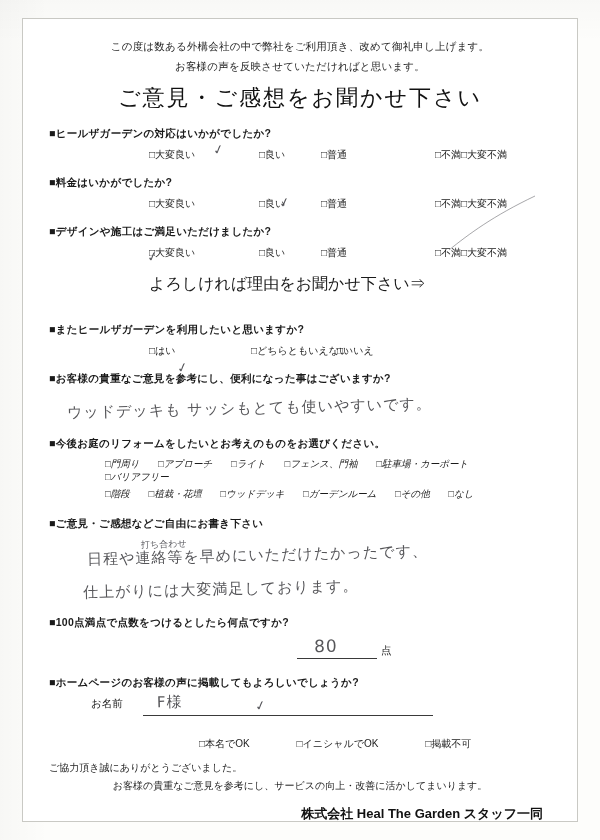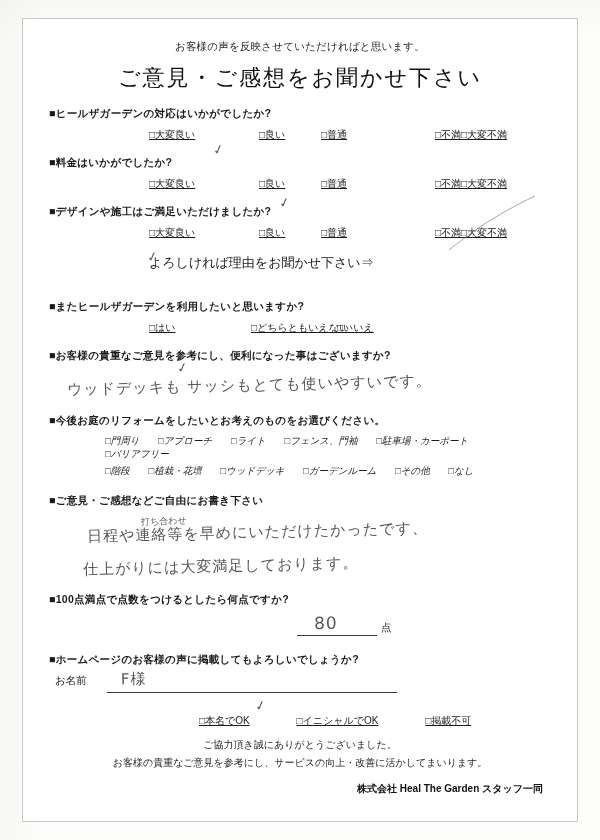--- a/index.html
+++ b/index.html
@@ -62,34 +62,33 @@
   .opts {
     display: flex;
     font-size: 10px;
     margin: 0 0 14px 0;
     padding-left: 100px;
     position: relative;
   }
   .opt {
     position: relative;
     white-space: nowrap;
-    text-decoration: underline;
   }
   .opts.row1 .opt:nth-child(1) { width: 78px; }
   .opts.row1 .opt:nth-child(2) { width: 62px; margin-left: 32px; }
   .opts.row1 .opt:nth-child(3) { width: 68px; }
   .opts.row1 .opt:nth-child(4) { width: 72px; text-align: right; }
 
   .opts.row3 { padding-left: 100px; }
   .opts.row3 .opt:nth-child(1) { width: 102px; }
   .opts.row3 .opt:nth-child(2) { width: 86px; }
   .opts.row3 .opt:nth-child(3) { width: 100px; }
 
   .freeline {
-    font-size: 13px;
+    font-size: 16px;
     padding-left: 100px;
     margin: 4px 0 18px 0;
     color: #1a1a1a;
   }
   .grid-opts {
     font-size: 9.5px;
     padding-left: 56px;
     margin-bottom: 4px;
   }
   .grid-opts .gopt {
@@ -135,49 +134,49 @@
     top: 18px;
     width: 80px;
     border-bottom: 1px solid #3a3a3a;
   }
   .name-row {
     font-size: 10.5px;
     margin-top: 6px;
     position: relative;
     height: 24px;
     padding-left: 6px;
+    margin-left: 36px;
   }
   .name-underline {
     position: absolute;
     left: 58px;
     top: 18px;
     width: 290px;
     border-bottom: 1px solid #3a3a3a;
   }
   .pub-opts {
     font-size: 10px;
     padding-left: 150px;
     margin-top: 16px;
   }
   .pub-opts .opt { display: inline-block; margin-right: 44px; position: relative;}
   .thanks {
-    text-align: center;
     font-size: 10px;
     margin-top: 10px;
     color: #1f1f1f;
   }
   .footer-note {
     text-align: center;
     font-size: 10px;
     margin-top: 4px;
     color: #1f1f1f;
   }
   .footer-sign {
     text-align: right;
-    font-size: 10px;
+    font-size: 13px;
     font-weight: bold;
     margin-top: 12px;
     padding-right: 8px;
     color: #111;
   }
   .scratch {
     position: absolute;
     right: 40px;
     top: 175px;
     width: 90px;
@@ -185,20 +184,21 @@
     pointer-events: none;
   }
   .hr-space { height: 10px; }
 </style>
 </head>
 <body>
 
 <div class="sheet">
   <div class="page">
 
+    <div class="intro">この度は数ある外構会社の中で弊社をご利用頂き、改めて御礼申し上げます。</div>
     <div class="intro">お客様の声を反映させていただければと思います。</div>
 
     <div class="title">ご意見・ご感想をお聞かせ下さい</div>
 
     <div class="q">■ヒールザガーデンの対応はいかがでしたか?</div>
     <div class="opts row1">
       <span class="opt"><span>□大変良い</span></span>
       <span class="opt"><span>□良い</span></span>
       <span class="opt"><span>□普通</span></span>
       <span class="opt"><span>□不満</span></span>

